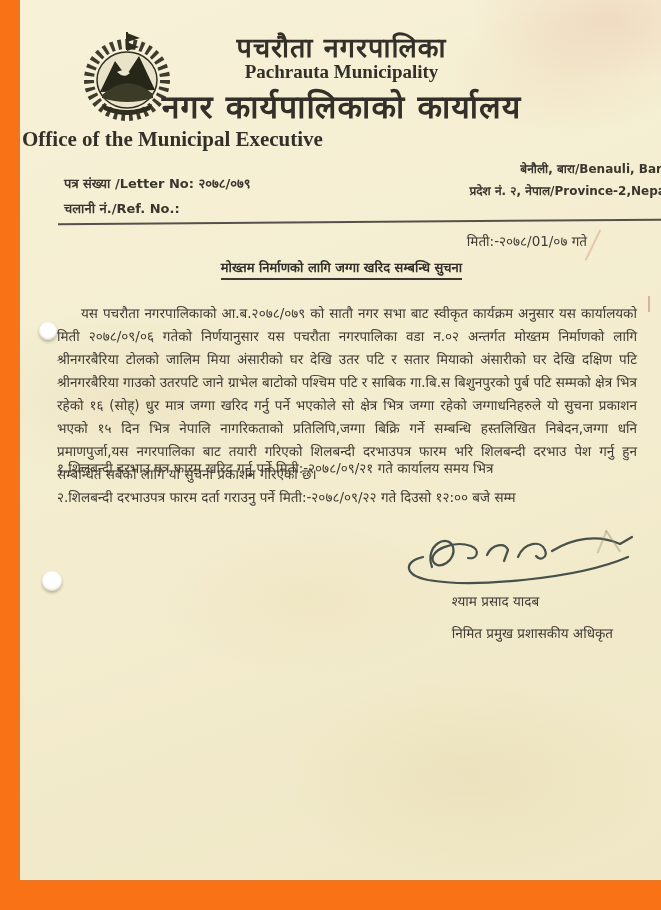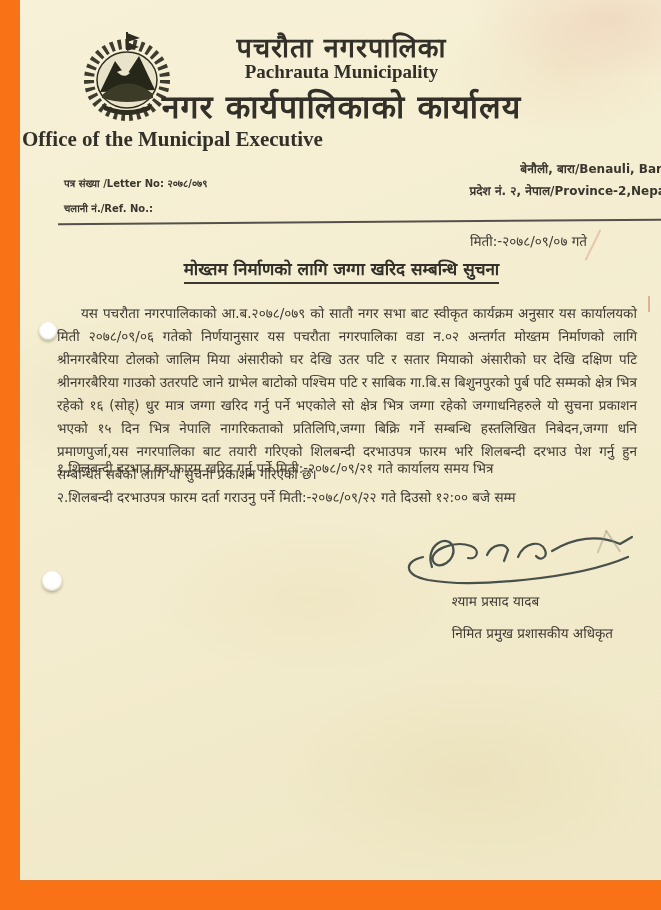--- a/index.html
+++ b/index.html
@@ -20,25 +20,25 @@
     box-shadow:0 0 4px rgba(160,150,120,0.45);
   }
   .abs{position:absolute;}
   .np{font-family:"DejaVu Sans",sans-serif;color:#33302a;}
   .en-serif{font-family:"Liberation Serif","DejaVu Serif",serif;color:#33302a;}
   .h-np1{left:22px;right:0;top:28px;text-align:center;font-size:27px;font-weight:bold;letter-spacing:1px;}
   .h-en1{left:22px;right:0;top:61px;text-align:center;font-size:19px;font-weight:bold;}
   .h-np2{left:22px;right:0;top:84px;text-align:center;font-size:32px;font-weight:bold;letter-spacing:1px;}
   .h-en2{left:22px;right:0;top:127px;font-size:21px;font-weight:bold;}
   .addr{right:-9px;top:158px;width:320px;text-align:right;font-size:12px;font-weight:bold;line-height:22px;color:#3a362e;}
-  .letterno{left:64px;top:171px;font-size:10px;font-weight:bold;line-height:25px;color:#3a362e;}
+  .letterno{left:64px;top:171px;font-size:13px;font-weight:bold;line-height:25px;color:#3a362e;}
   .divider{left:58px;top:221px;width:603px;height:2px;background:#55514a;transform:rotate(-0.45deg);}
   .dateline{left:300px;right:74px;top:232px;text-align:right;font-size:13.5px;color:#3f3a33;}
   .subjectwrap{left:22px;right:0;top:257px;text-align:center;}
-  .subject{display:inline-block;font-size:17px;font-weight:bold;color:#33302a;border-bottom:2px solid #3c3831;padding-bottom:2px;}
+  .subject{display:inline-block;font-size:13px;font-weight:bold;color:#33302a;border-bottom:2px solid #3c3831;padding-bottom:2px;}
   .bodytext{left:57px;top:302px;width:580px;font-size:13.5px;line-height:23px;text-align:justify;text-indent:24px;color:#3f3a33;}
   .schedule{left:57px;top:457px;width:580px;color:#3f3a33;}
   .schedule .item{font-size:13.5px;line-height:22px;margin-bottom:7px;}
   .signame{left:393px;top:592px;width:205px;text-align:center;font-size:13.5px;color:#3f3a33;}
   .sigpost{left:358px;top:624px;width:255px;text-align:right;font-size:13.5px;color:#3f3a33;}
   .hole{background:radial-gradient(circle at 45% 40%, #ffffff 60%, #f2efe4 100%);border-radius:50%;
         box-shadow:0 2px 3px rgba(140,130,100,0.55), inset 0 -1px 2px rgba(160,150,120,0.4);}
   .hole1{left:39px;top:322px;width:18px;height:18px;}
   .hole2{left:42px;top:571px;width:20px;height:20px;}
   .crease{position:absolute;background:rgba(195,120,92,0.32);}
@@ -85,21 +85,21 @@
     <div>प्रदेश नं. २, नेपाल/Province-2,Nepal</div>
   </div>
 
   <div class="abs np letterno">
     <div>पत्र संख्या /Letter No: २०७८/०७९</div>
     <div>चलानी नं./Ref. No.:</div>
   </div>
 
   <div class="abs divider"></div>
 
-  <div class="abs np dateline">मिती:-२०७८/०९/०७ गते</div>
+  <div class="abs np dateline">मिती:-२०७८/01/०७ गते</div>
 
   <div class="abs subjectwrap">
     <span class="np subject">मोख्तम निर्माणको लागि जग्गा खरिद सम्बन्धि सुचना</span>
   </div>
 
   <div class="abs np bodytext">यस पचरौता नगरपालिकाको आ.ब.२०७८/०७९ को सातौ नगर सभा बाट स्वीकृत कार्यक्रम अनुसार यस कार्यालयको मिती २०७८/०९/०६ गतेको निर्णयानुसार यस पचरौता नगरपालिका वडा न.०२ अन्तर्गत मोख्तम निर्माणको लागि श्रीनगरबैरिया टोलको जालिम मिया अंसारीको घर देखि उतर पटि र सतार मियाको अंसारीको घर देखि दक्षिण पटि श्रीनगरबैरिया गाउको उतरपटि जाने ग्राभेल बाटोको पश्चिम पटि र साबिक गा.बि.स बिशुनपुरको पुर्ब पटि सम्मको क्षेत्र भित्र रहेको १६ (सोह्) धुर मात्र जग्गा खरिद गर्नु पर्ने भएकोले सो क्षेत्र भित्र जग्गा रहेको जग्गाधनिहरुले यो सुचना प्रकाशन भएको १५ दिन भित्र नेपालि नागरिकताको प्रतिलिपि,जग्गा बिक्रि गर्ने सम्बन्धि हस्तलिखित निबेदन,जग्गा धनि प्रमाणपुर्जा,यस नगरपालिका बाट तयारी गरिएको शिलबन्दी दरभाउपत्र फारम भरि शिलबन्दी दरभाउ पेश गर्नु हुन सम्बन्धित सबैको लागि यो सुचना प्रकाशन गरिएको छ।</div>
 
   <div class="abs np schedule">
     <div class="item">१.शिलबन्दी दरभाउ पत्र फारम खरिद गर्नु पर्ने मिती:-२०७८/०९/२१ गते कार्यालय समय भित्र</div>
     <div class="item">२.शिलबन्दी दरभाउपत्र फारम दर्ता गराउनु पर्ने मिती:-२०७८/०९/२२ गते दिउसो १२:०० बजे सम्म</div>

